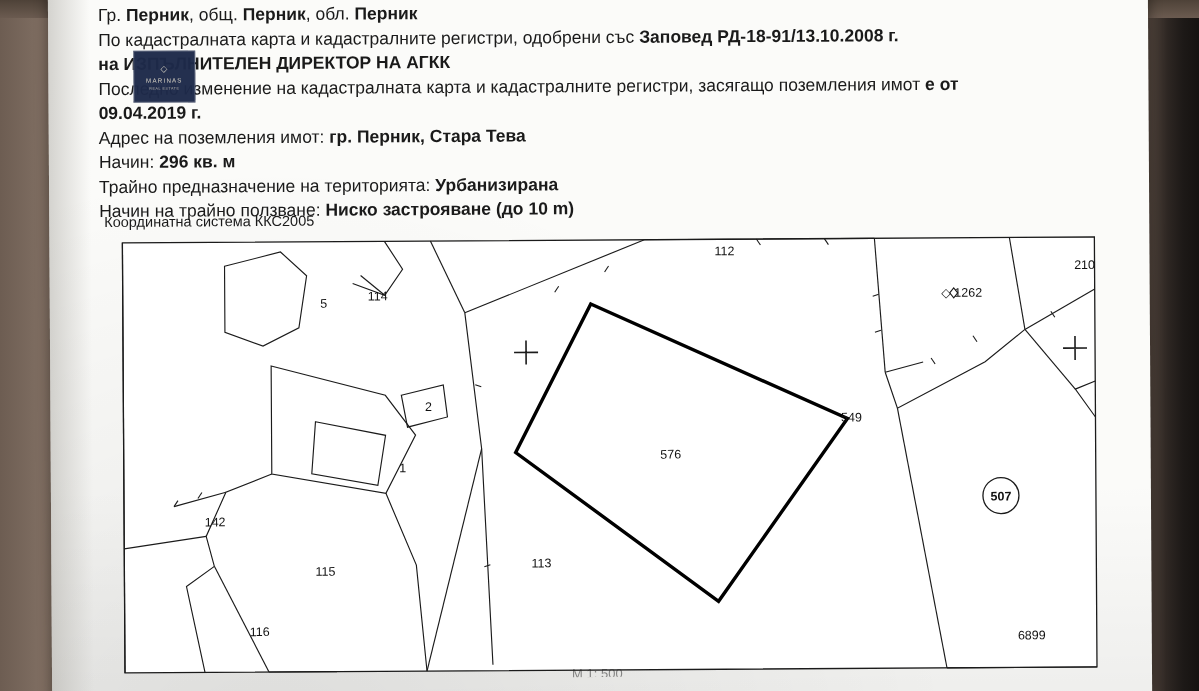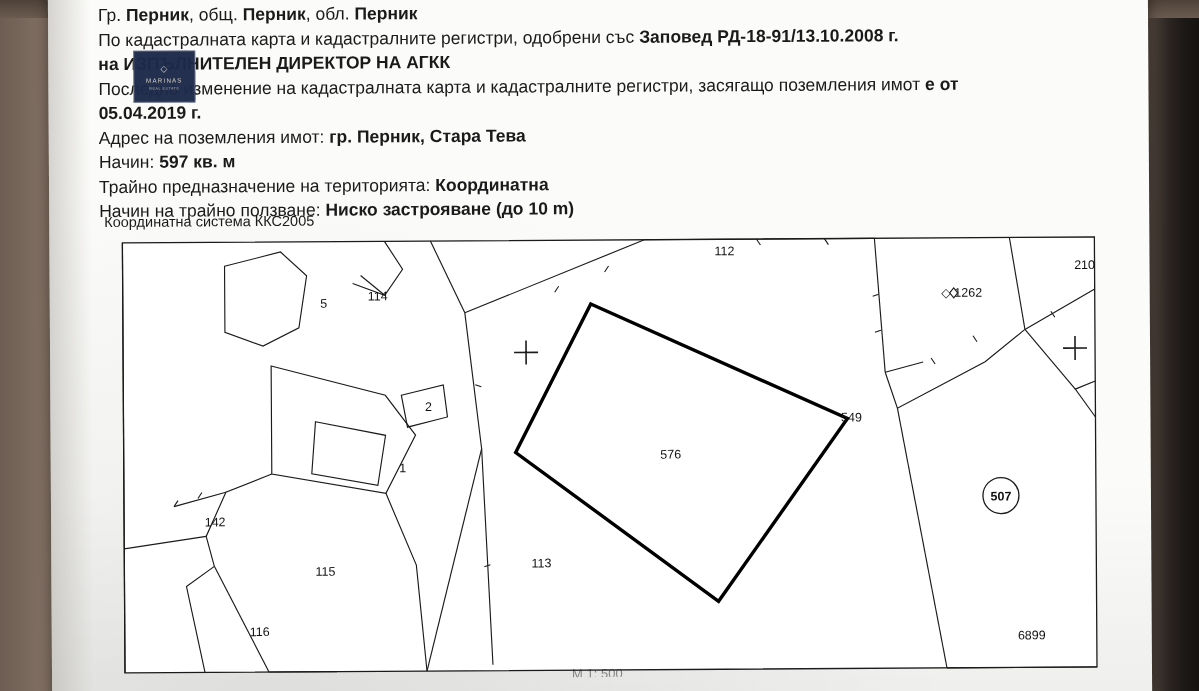--- a/index.html
+++ b/index.html
@@ -95,24 +95,24 @@
 <div id="desk"></div>
 <div id="desk-top"></div>
 
 <div id="sheet">
 
   <div id="textblock">
       <div class="line"><span>Гр. </span><span class="b">Перник</span><span>, общ. </span><span class="b">Перник</span><span>, обл. </span><span class="b">Перник</span></div>
       <div class="line"><span>По кадастралната карта и кадастралните регистри, одобрени със </span><span class="b">Заповед РД-18-91/13.10.2008 г.</span></div>
       <div class="line"><span class="b">на ИЗПЪЛНИТЕЛЕН ДИРЕКТОР НА АГКК</span></div>
       <div class="line"><span>Последно изменение на кадастралната карта и кадастралните регистри, засягащо поземления имот </span><span class="b">е от</span></div>
-      <div class="line"><span class="b">05.04.2019 г.</span></div>
+      <div class="line"><span class="b">09.04.2019 г.</span></div>
       <div class="line"><span>Адрес на поземления имот: </span><span class="b">гр. Перник, Стара Тева</span></div>
-      <div class="line"><span>Начин: </span><span class="b">597 кв. м</span></div>
-      <div class="line"><span>Трайно предназначение на територията: </span><span class="b">Координатна</span></div>
+      <div class="line"><span>Начин: </span><span class="b">296 кв. м</span></div>
+      <div class="line"><span>Трайно предназначение на територията: </span><span class="b">Урбанизирана</span></div>
       <div class="line"><span>Начин на трайно ползване: </span><span class="b">Ниско застрояване (до 10 m)</span></div>
     </div>
 
   <div id="logo">
     <div class="mark">◇</div>
     <div class="nm">MARINAS</div>
     <div class="sub">REAL ESTATE</div>
   </div>
 
   <div id="coordsys">Координатна система ККС2005</div>

